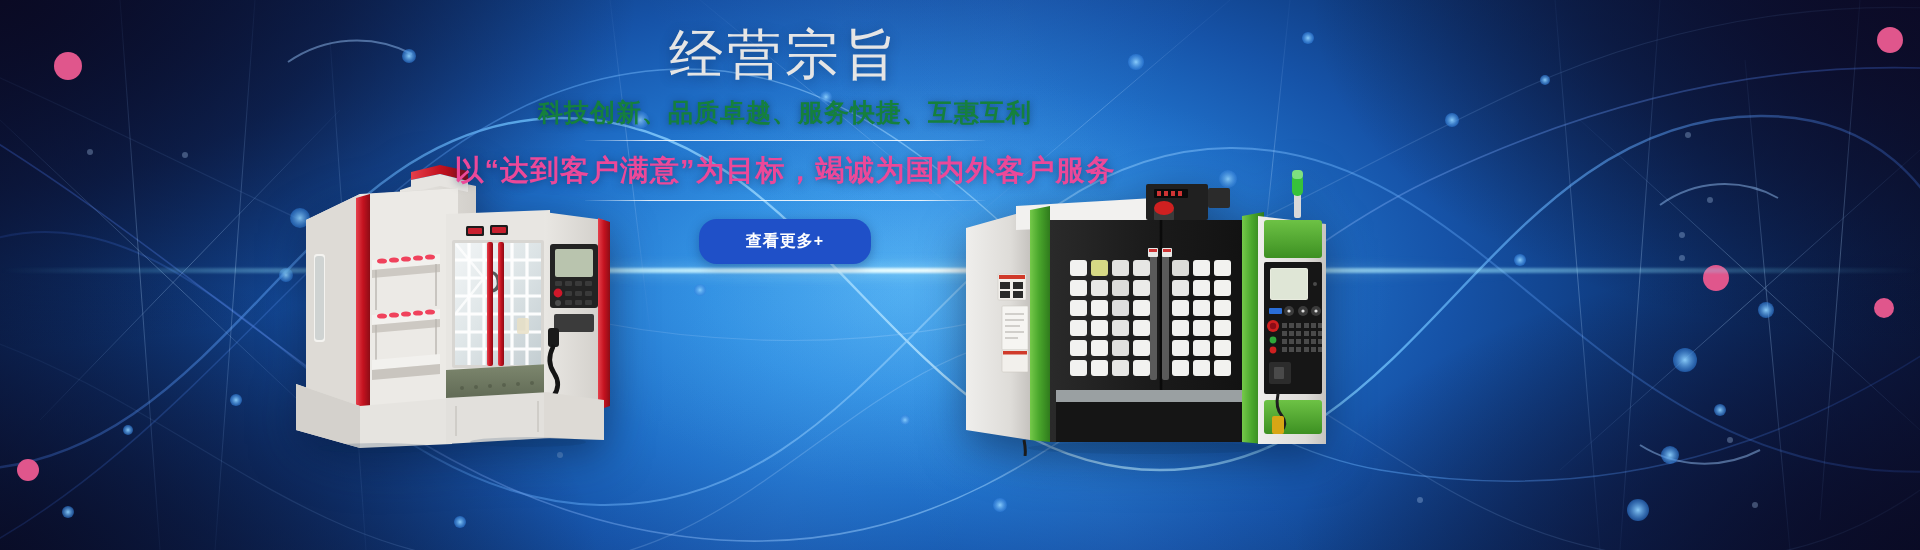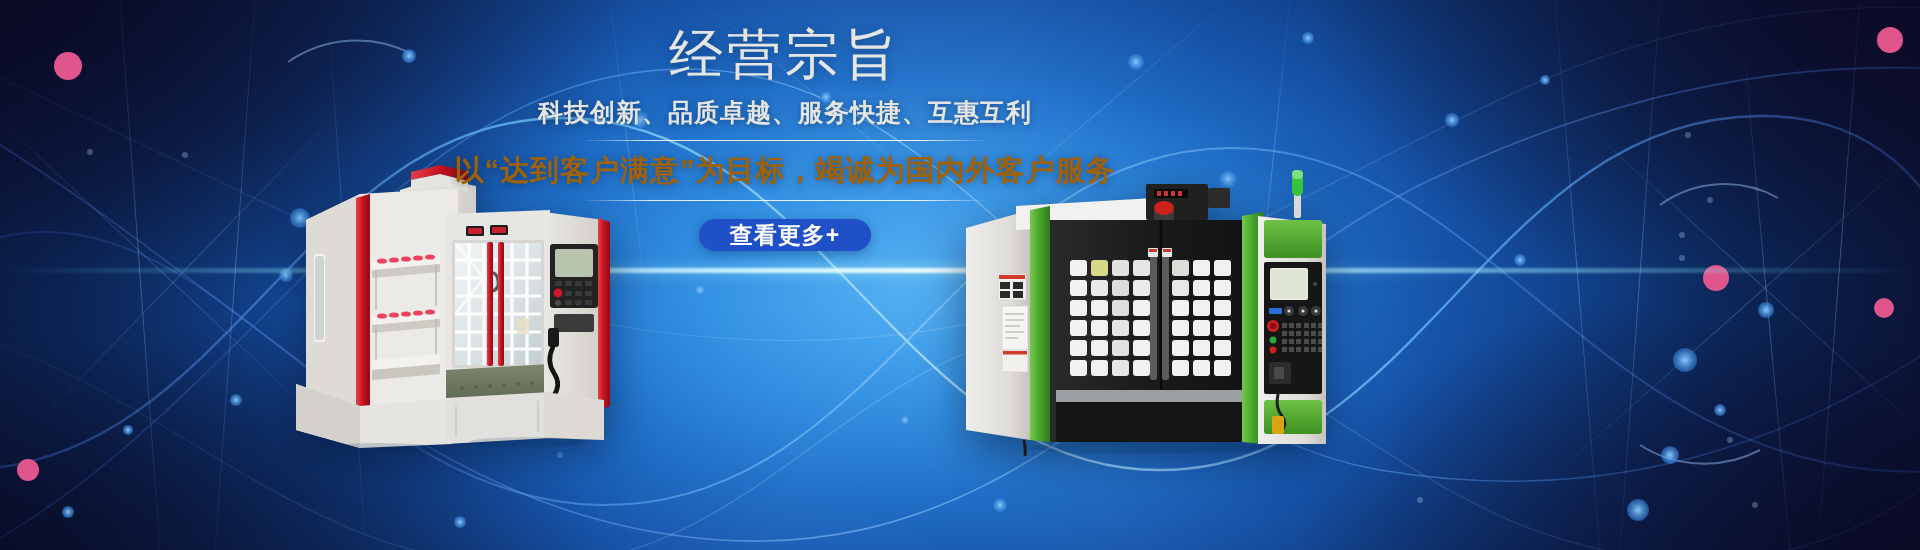--- a/index.html
+++ b/index.html
@@ -53,36 +53,36 @@
   .text-block{
     position:absolute;left:435px;top:22px;width:700px;
     display:flex;flex-direction:column;align-items:center;z-index:40;
   }
   .title{
     color:#e5e5e5;font-size:54px;line-height:64px;font-weight:400;
     letter-spacing:4px;text-shadow:0 2px 12px rgba(5,30,70,.45);
     white-space:nowrap;
   }
   .subtitle{
-    margin-top:10px;color:#e5e5e5;font-size:25px;line-height:32px;font-weight:700;
+    margin-top:10px;color:#15803d;font-size:25px;line-height:32px;font-weight:700;
     letter-spacing:1px;text-shadow:0 1px 7px rgba(5,30,70,.5);white-space:nowrap;
   }
   .rule{
     width:400px;height:1px;margin:12px 0 0 0;
     background:linear-gradient(to right, rgba(255,255,255,.05) 0%, rgba(255,255,255,.85) 16%, rgba(255,255,255,.9) 84%, rgba(255,255,255,.05) 100%);
   }
   .rule.below{margin-top:11px;}
   .tagline{
-    margin-top:10px;color:#a16207;font-size:29px;line-height:38px;font-weight:700;
+    margin-top:10px;color:#ec4899;font-size:29px;line-height:38px;font-weight:700;
     letter-spacing:1px;text-shadow:0 1px 8px rgba(5,30,70,.5);white-space:nowrap;
   }
   .more-btn{
     margin-top:18px;display:inline-flex;align-items:center;justify-content:center;
-    min-width:172px;height:32px;padding:4px 24px;border:none;border-radius:18px;
-    background:#1f50c8;color:#ffffff;font-size:23px;font-weight:700;letter-spacing:1px;
+    min-width:172px;height:45px;padding:4px 24px;border:none;border-radius:18px;
+    background:#1f50c8;color:#ffffff;font-size:16px;font-weight:700;letter-spacing:1px;
     font-family:inherit;cursor:pointer;box-shadow:0 3px 12px rgba(6,25,80,.35);
   }
 
   
   .machine{position:absolute;z-index:30;}
   .m-left{left:288px;top:148px;width:330px;height:305px;}
   .m-right{left:958px;top:168px;width:380px;height:288px;}
   .machine svg{display:block;width:100%;height:100%;
     filter:drop-shadow(0 14px 22px rgba(3,16,45,.5));}
 </style>

